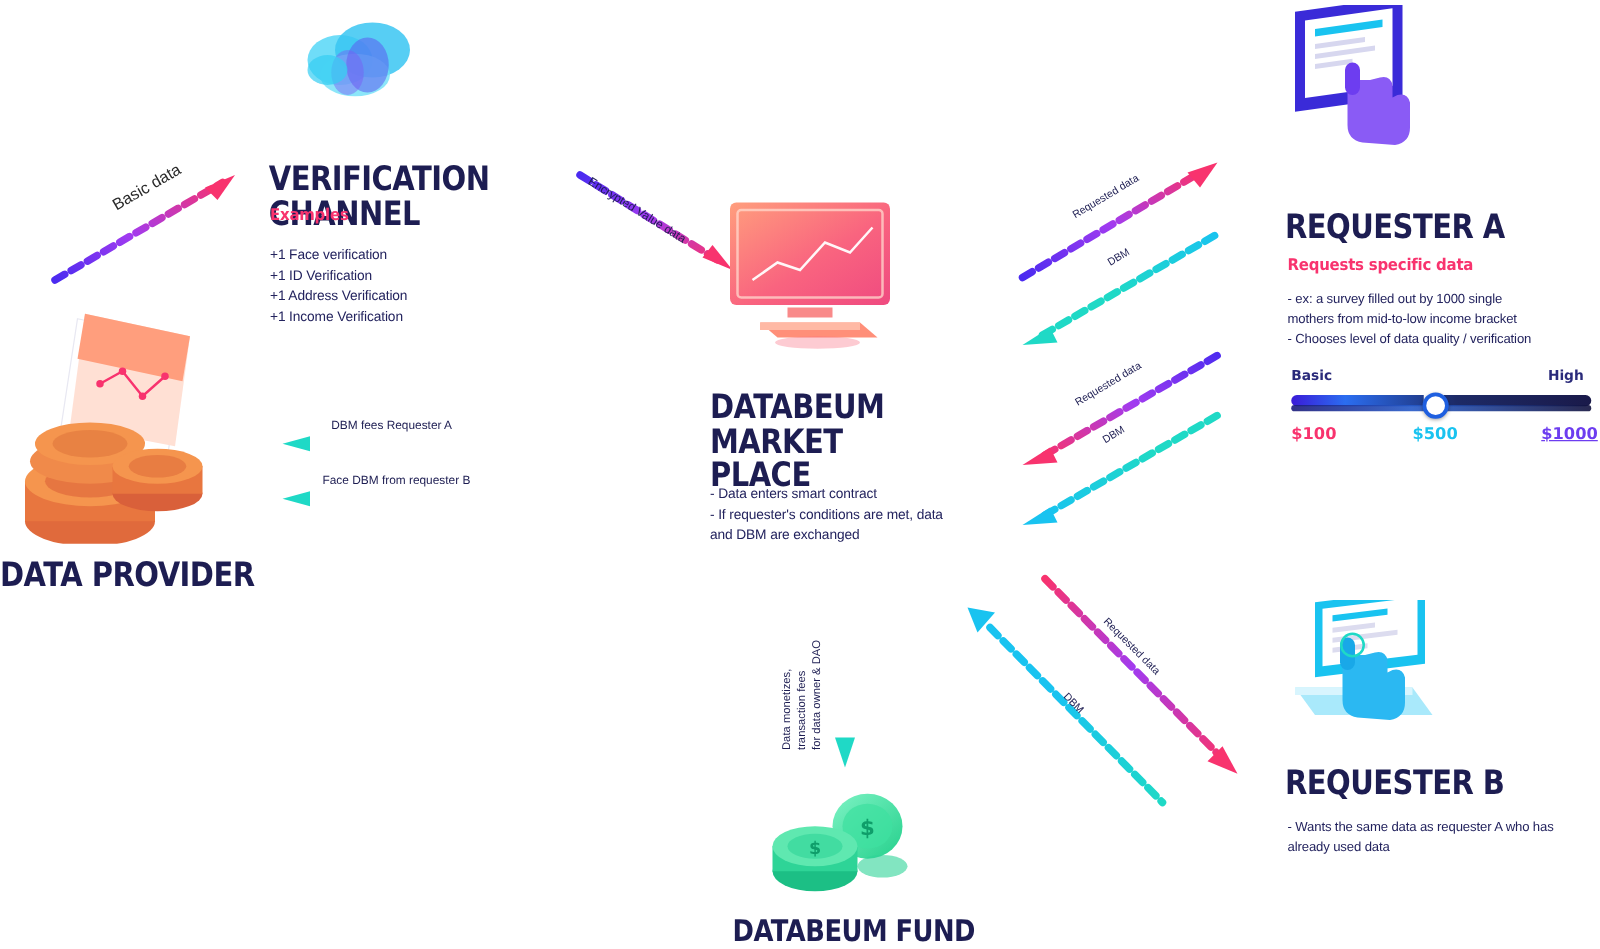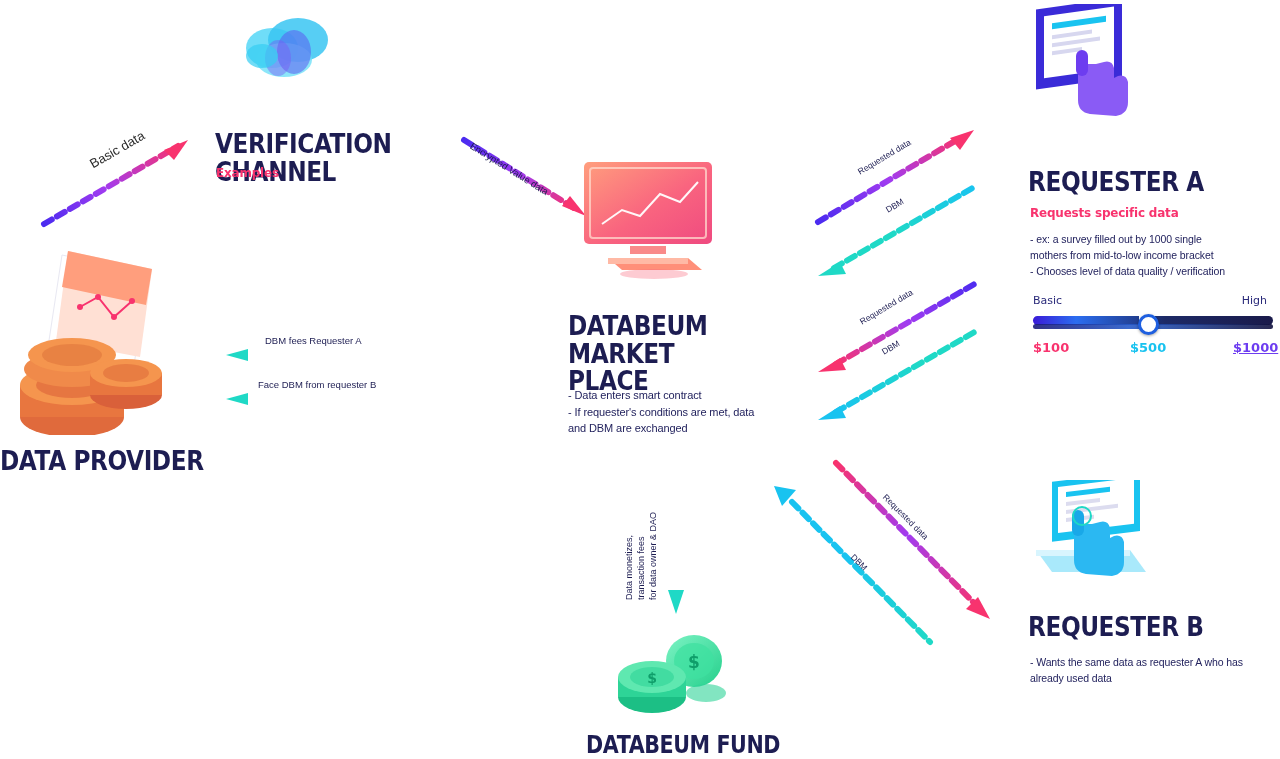--- a/index.html
+++ b/index.html
@@ -57,21 +57,21 @@
     position:absolute;left:0;top:10px;width:240px;height:5px;border-radius:3px;
     background:linear-gradient(90deg,#1b1b7a 0%,#2559c8 40%,#12123f 100%);
     opacity:.9;
   }
   .slider-knob{
     position:absolute;width:15px;height:15px;border-radius:50%;
     background:#fff;border:3px solid #1e5fe0;box-shadow:0 1px 3px rgba(0,0,0,.35);
   }
   .slider-cap{position:absolute;width:16px;height:22px;background:#fff;border-radius:3px;}
   .scale-label{
-    font-family:"DejaVu Sans",sans-serif;font-weight:normal;font-size:11px;color:#2a2a7a;
+    font-family:"DejaVu Sans",sans-serif;font-weight:bold;font-size:11px;color:#2a2a7a;
     position:absolute;
   }
   .price{
     font-family:"DejaVu Sans",sans-serif;font-weight:bold;font-size:13px;position:absolute;
   }
   .price.p1{color:#f8336e;}
   .price.p2{color:#19c3f0;text-align:center;}
   .price.p3{color:#6d3df0;}
 
   
@@ -138,20 +138,24 @@
         </linearGradient>
       </defs>
       <line x1="6" y1="94" x2="140" y2="16" stroke="url(#gBasic)" stroke-width="6" stroke-linecap="round" stroke-dasharray="9 6"></line>
       <polygon points="150,10 126,20 136,30" fill="#f8336e"></polygon>
     </svg>
   </div>
   <div class="abs arrowlabel basic" style="left:72px;top:160px;transform:rotate(-30deg);transform-origin:left top;background:#fff;padding:6px 14px;">Basic data</div>
 
   <div class="abs heading h-big" style="left:215px;top:130px;width:330px;">VERIFICATION CHANNEL</div>
   <div class="abs subhead" style="left:216px;top:165px;">Examples</div>
+  <div class="abs bullets" style="left:216px;top:196px;width:260px;">+1 Face verification
++1 ID Verification
++1 Address Verification
++1 Income Verification</div>
 
   <div class="abs" style="left:458px;top:132px;width:140px;height:95px;">
     <svg width="140" height="95" viewBox="0 0 140 95">
       <defs>
         <linearGradient id="gEnc" x1="0" y1="0" x2="1" y2="1">
           <stop offset="0%" stop-color="#4b2bf0"></stop>
           <stop offset="50%" stop-color="#a13bf0"></stop>
           <stop offset="100%" stop-color="#f8336e"></stop>
         </linearGradient>
       </defs>

